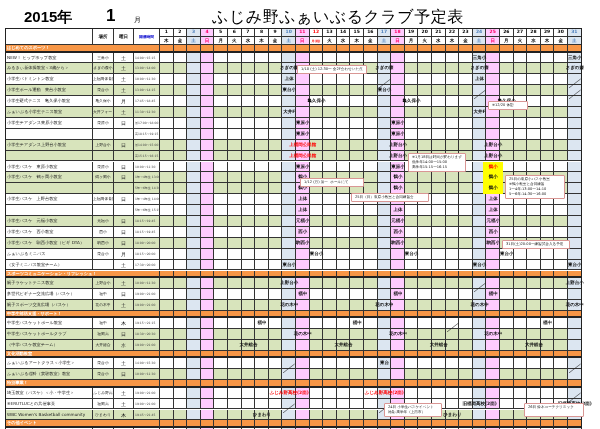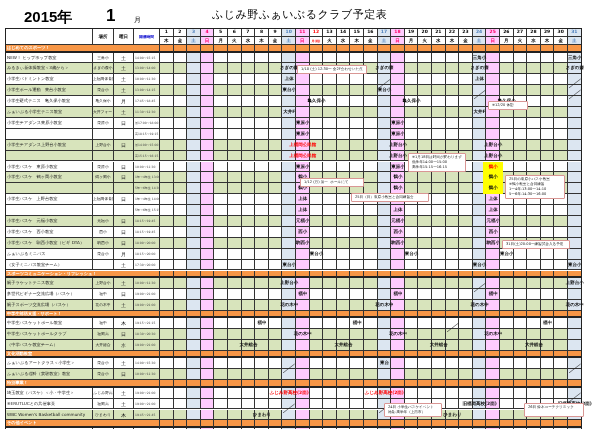--- a/index.html
+++ b/index.html
@@ -1,20 +1,20 @@
 <!DOCTYPE html>
 <html><head>
 <meta charset="utf-8">
 <style>
   * { box-sizing: border-box; margin: 0; padding: 0; }
   body { width: 600px; height: 429px; background: #ffffff; font-family: "DejaVu Sans", sans-serif; position: relative; overflow: hidden; }
   .title-year { position: absolute; left: 24px; top: 8px; font-size: 15px; font-weight: bold; font-family: "Liberation Sans", sans-serif; color: #000; }
   .title-month-num { position: absolute; left: 106px; top: 6px; font-size: 17px; font-weight: bold; font-family: "Liberation Sans", sans-serif; color: #000; }
   .title-month-unit { position: absolute; left: 134px; top: 15px; font-size: 7px; color: #000; }
-  .title-main { position: absolute; left: 212px; top: 7px; font-size: 11px; color: #000; letter-spacing: 0.5px; text-align: right; }
+  .title-main { position: absolute; left: 212px; top: 7px; font-size: 16px; color: #000; letter-spacing: 0.5px; text-align: right; }
   .sheet { position: absolute; left: 5px; top: 28px; }
   .row { position: absolute; left: 0; height: 10px; }
   .cell { position: absolute; top: 0; height: 100%; border-right: 1px solid #333; border-bottom: 1px solid #333; font-size: 4.2px; line-height: 9px; overflow: hidden; white-space: nowrap; }
   .name-cell { left: 0; width: 88px; padding-left: 2px; color: #222; }
   .place-cell { left: 88px; width: 21px; text-align: center; color: #222; font-size: 3.8px; }
   .dow-cell { left: 109px; width: 20px; text-align: center; color: #222; font-size: 5px; }
   .time-cell { left: 129px; width: 26px; padding-left: 1px; color: #444; font-size: 3px; }
   .day-cell { width: 13.6px; text-align: center; }
   .green { background: #d8e4bc; }
   .white { background: #ffffff; }

